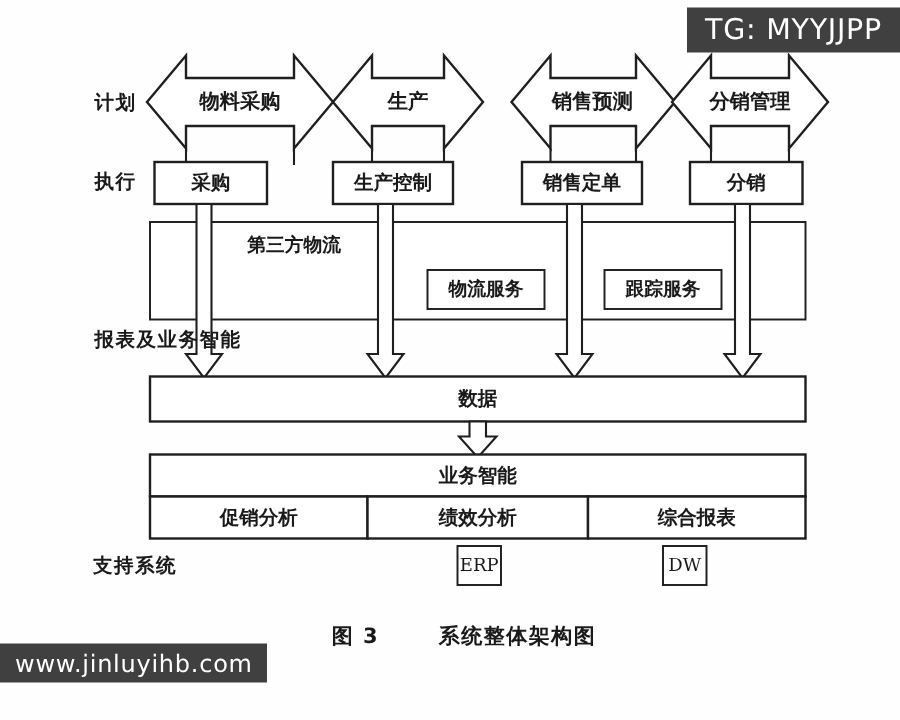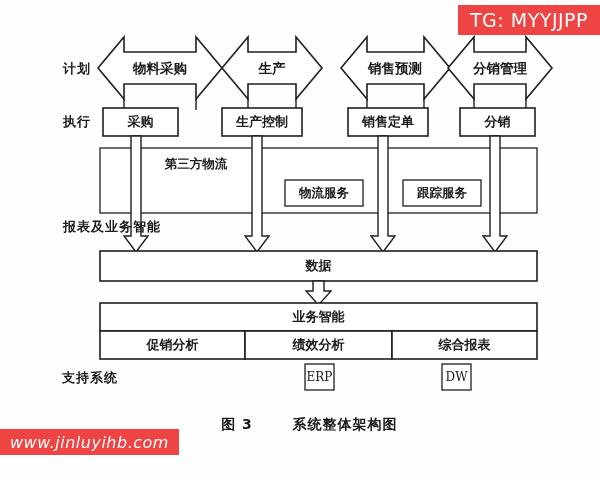--- a/index.html
+++ b/index.html
@@ -22,41 +22,40 @@
   }
   svg#diagram {
     position: absolute;
     left: 0;
     top: 0;
     width: 600px;
     height: 480px;
   }
   .wm {
     position: absolute;
-    background: #ef4444;
+    background: #404040;
     color: #ffffff;
     font-family: "DejaVu Sans", "Liberation Sans", sans-serif;
     display: flex;
     align-items: center;
     letter-spacing: 0.5px;
   }
   #wm-top {
     right: 0;
     top: 5px;
     height: 30px;
     padding: 0 12px;
     font-size: 19px;
   }
   #wm-bottom {
     left: 0;
     bottom: 25px;
     height: 26px;
     padding: 0 10px;
     font-size: 16px;
-    font-style: italic;
   }
   text {
     font-family: "DejaVu Sans", "Liberation Sans", sans-serif;
     fill: #1a1a1a;
     dominant-baseline: middle;
   }
   .lbl-side {
     font-size: 13px;
     font-weight: bold;
     letter-spacing: 1px;

